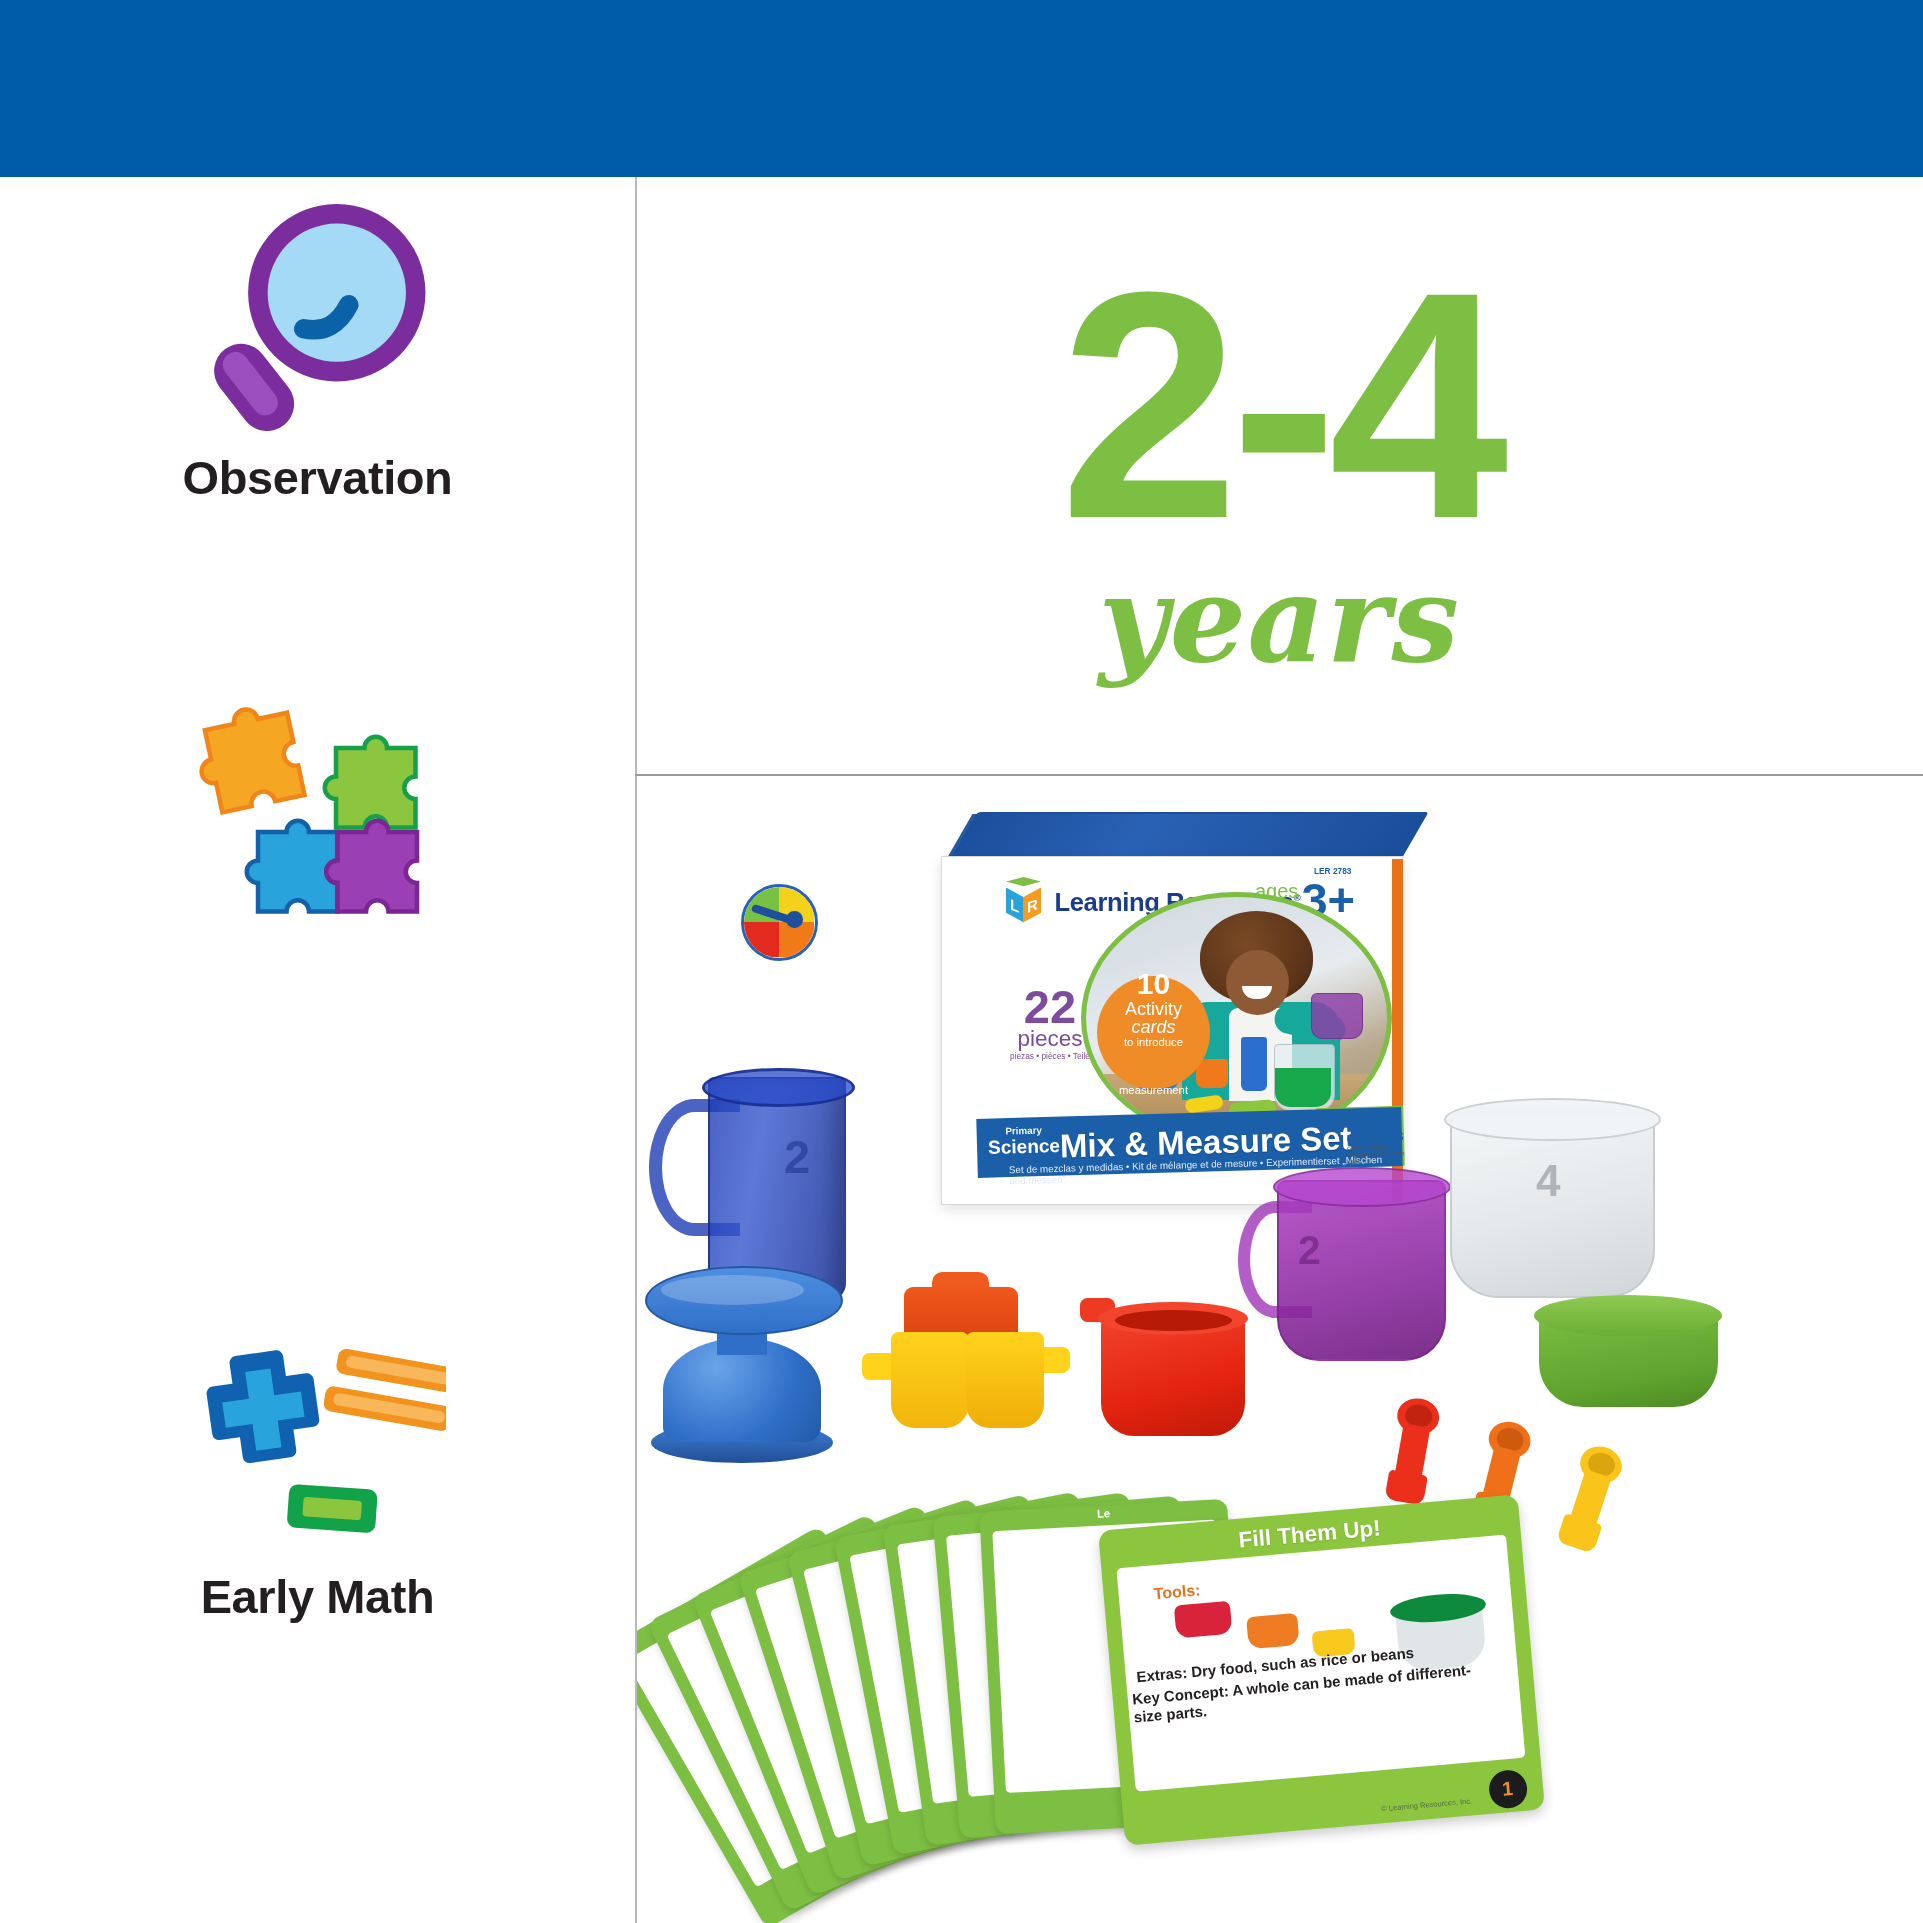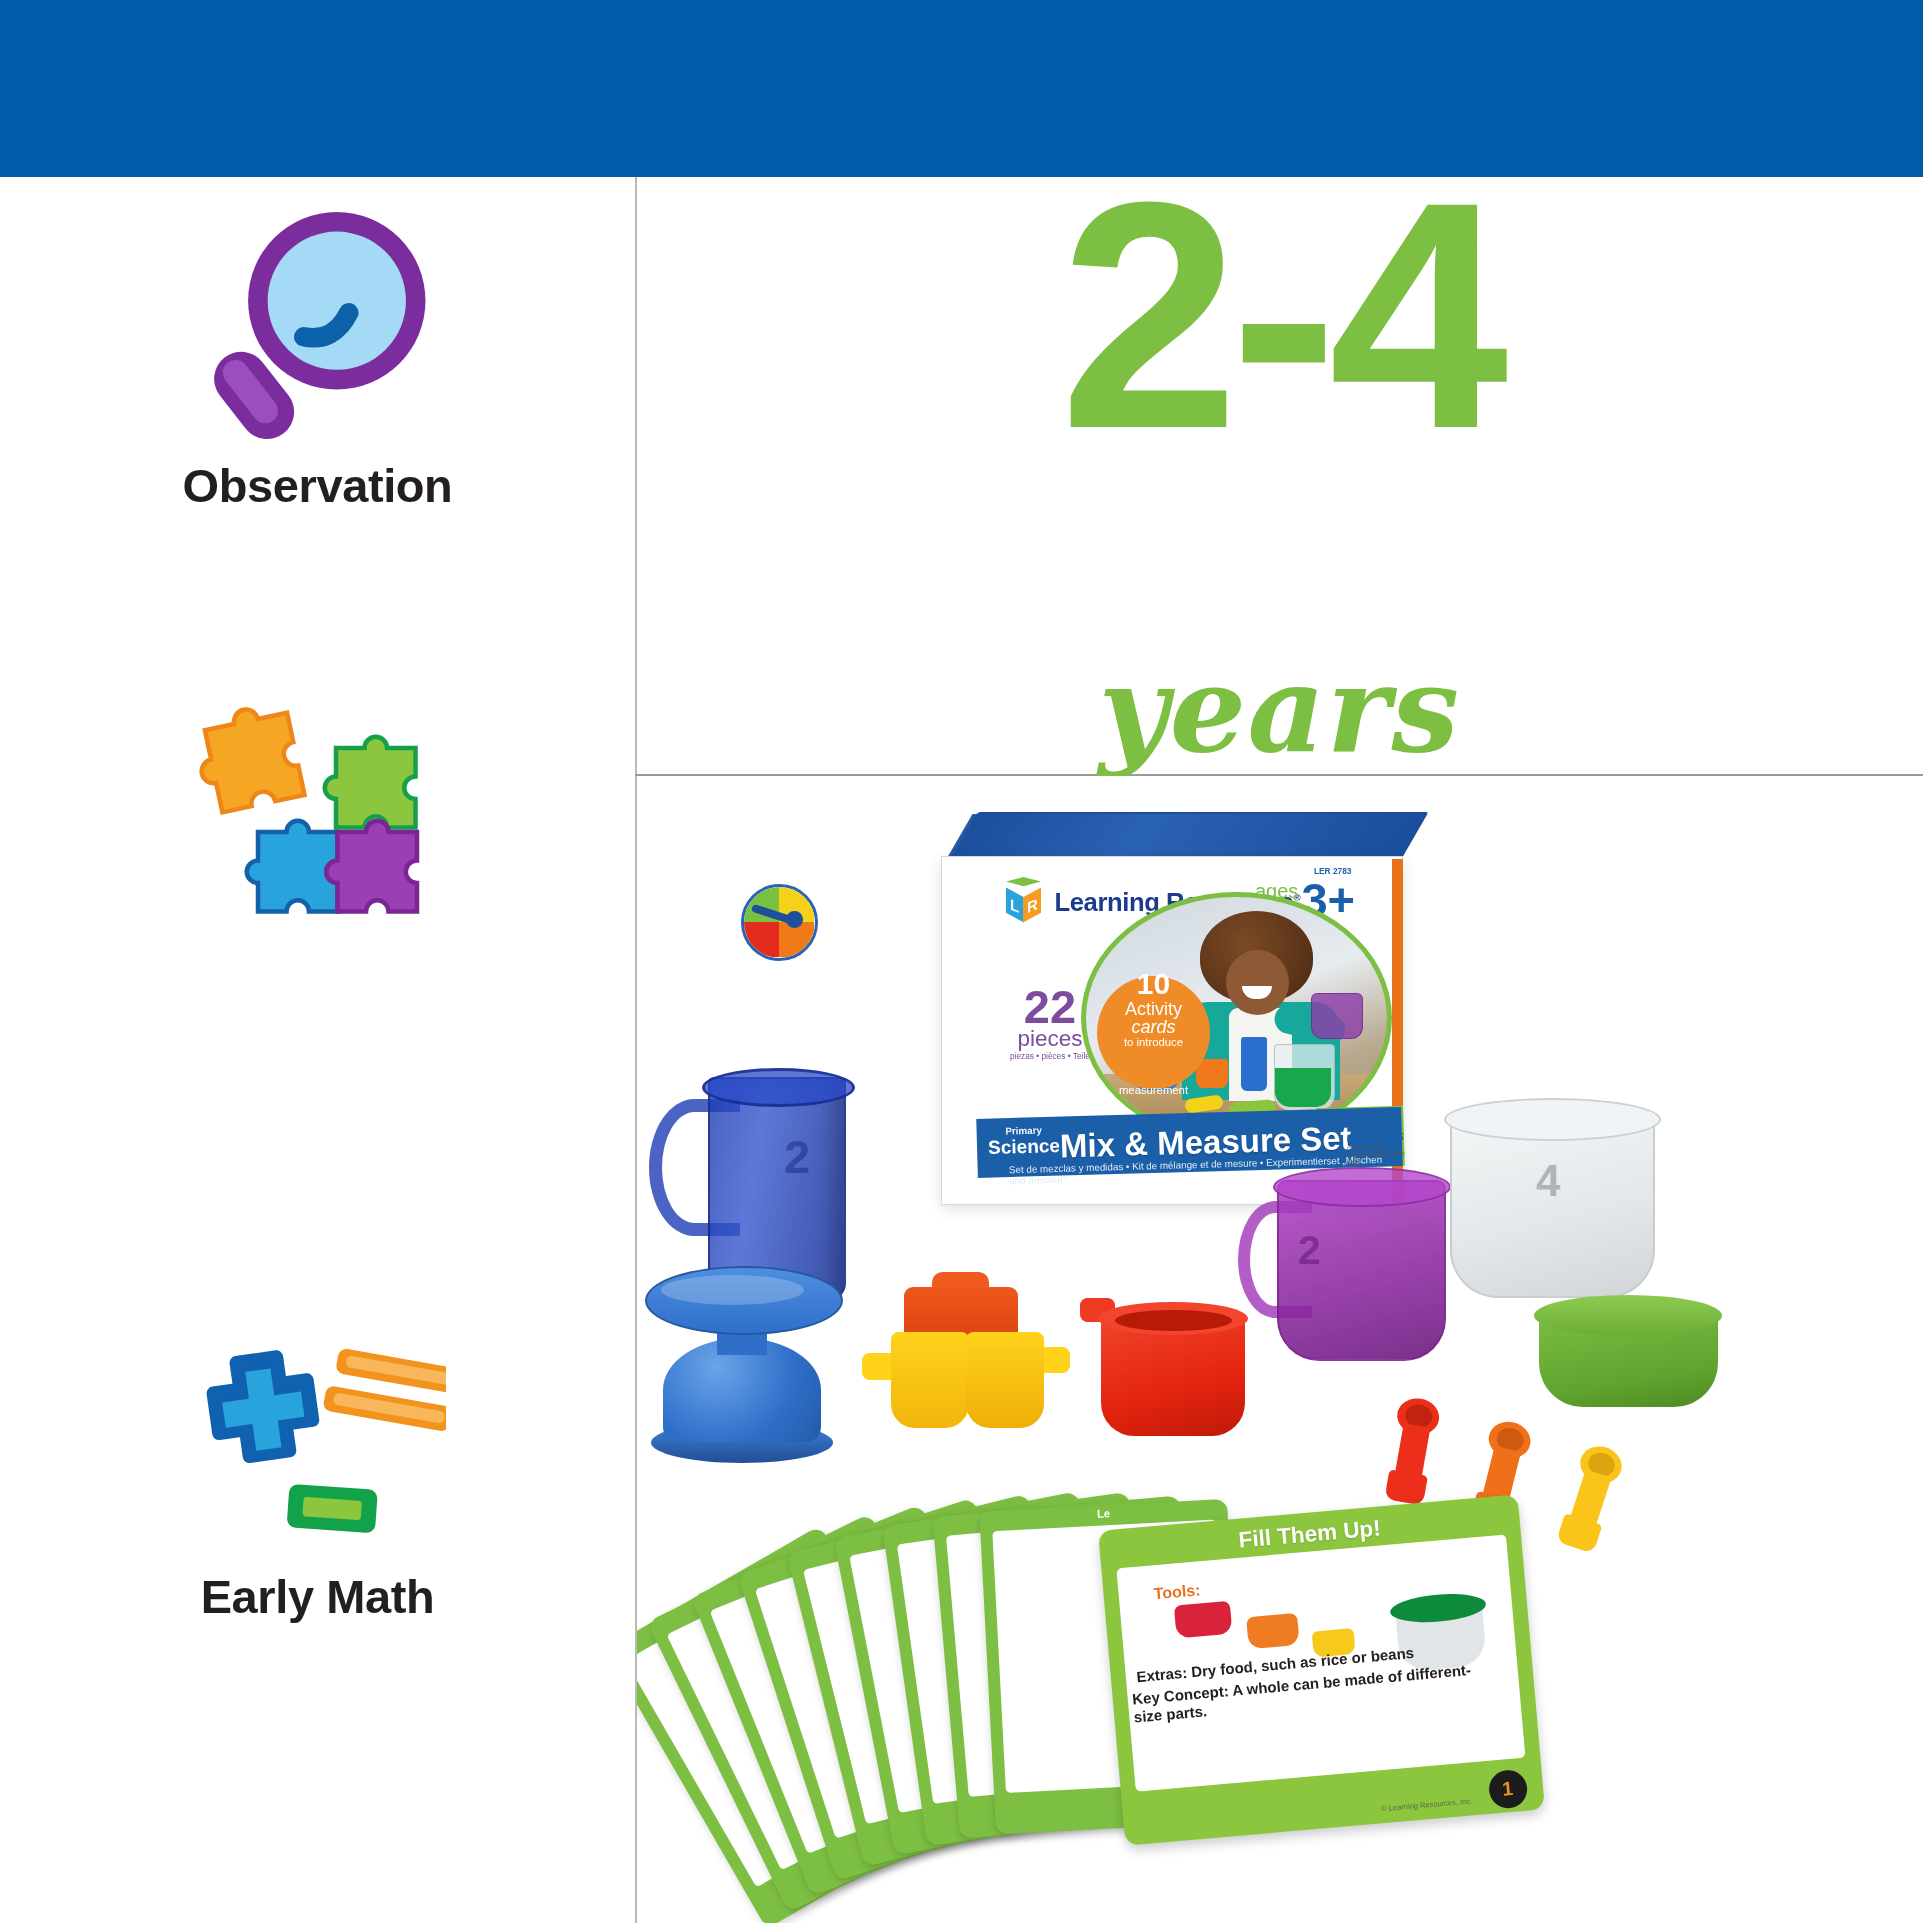--- a/index.html
+++ b/index.html
@@ -17,34 +17,34 @@
   .v-divider{position:absolute;left:635px;top:177px;width:1.5px;height:1746px;background:#b9b9b9;}
   .h-divider{position:absolute;left:635px;top:774px;width:1289px;height:1.5px;background:#9a9a9a;}
 
   
   .left-col{position:absolute;left:0;top:177px;width:635px;height:1746px;}
   .skill{position:absolute;left:0;width:635px;display:flex;flex-direction:column;align-items:center;}
   .skill-icon{position:relative;}
   .skill-label{margin-top:12px;color:#231f20;font-weight:bold;font-size:47px;line-height:1.12;
     text-align:center;letter-spacing:-0.4px;}
 
-  #skill-observation{top:23px;}
+  #skill-observation{top:15px;}
   #skill-critical{top:526px;}
   #skill-math{top:1157px;}
 
   
   .mag-wrap{width:248px;height:248px;position:relative;}
   
   .puz-wrap{width:256px;height:225px;position:relative;}
   
   .math-wrap{width:256px;height:225px;position:relative;}
 
   
   .age-block{position:absolute;left:635px;top:177px;width:1289px;height:592px;
-    display:flex;flex-direction:column;align-items:center;justify-content:space-between;}
+    display:flex;flex-direction:column;align-items:center;justify-content:center;}
   .age-range{color:#7DBF43;font-weight:bold;font-size:323px;line-height:0.86;letter-spacing:-9px;
     font-family:"Liberation Sans",sans-serif;}
   .age-unit{color:#7DBF43;font-size:120px;line-height:1;margin-top:13.5px;
     font-family:"DejaVu Serif",serif;font-style:italic;font-weight:bold;letter-spacing:1.5px;}
 
   
   .product-area{position:absolute;left:637px;top:776px;width:1287px;height:1148px;overflow:hidden;background:#fff;}
   .pstage{position:absolute;left:0;top:0;width:1287px;height:1148px;}
 
   

